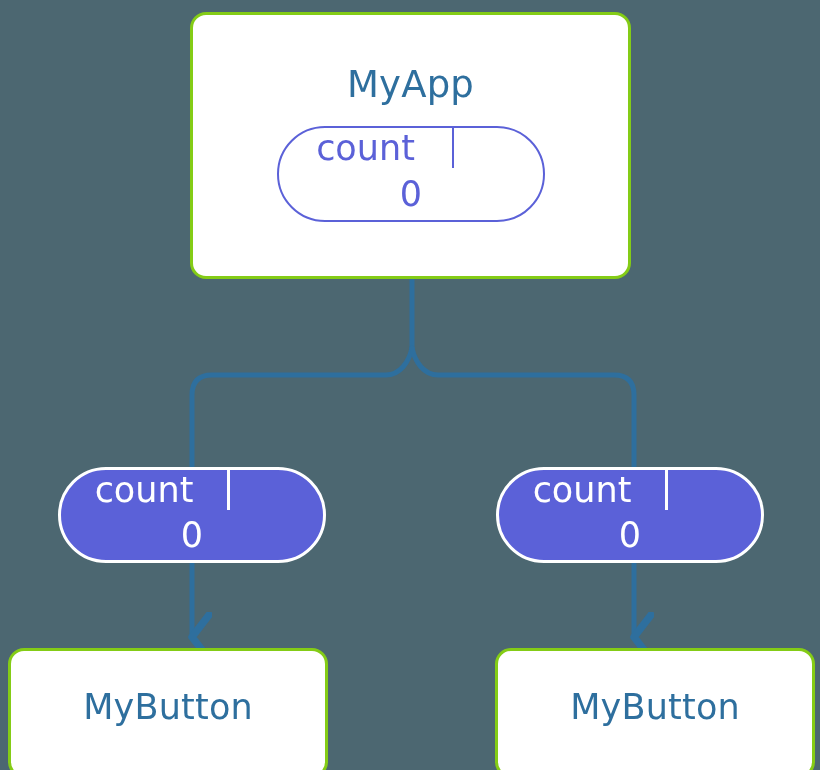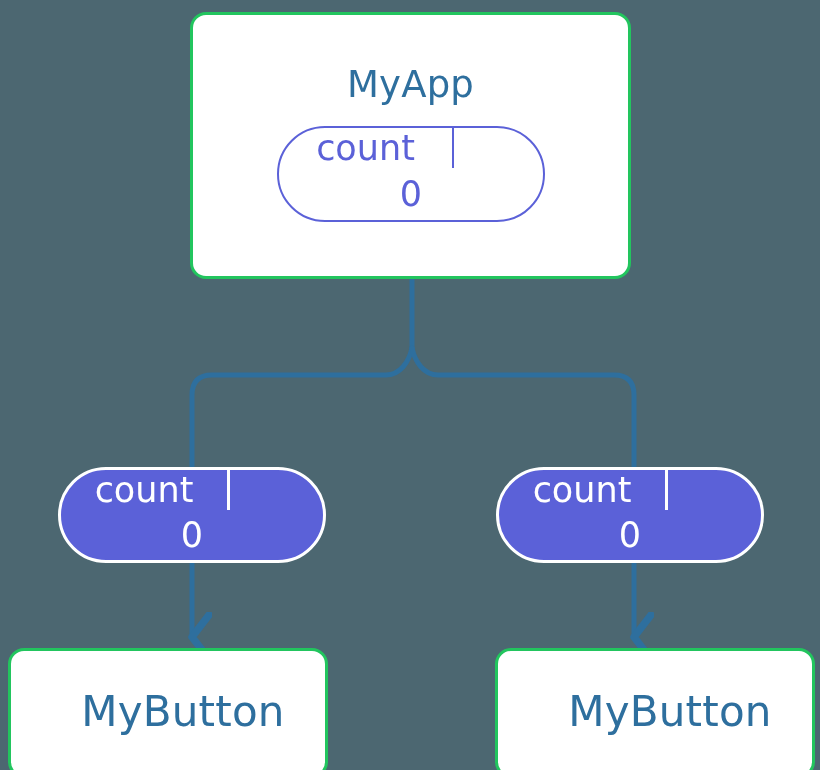--- a/index.html
+++ b/index.html
@@ -21,21 +21,21 @@
     left: 0; top: 0;
     width: 820px;
     height: 770px;
     pointer-events: none;
   }
   
   .comp-box {
     position: absolute;
     box-sizing: border-box;
     background: #ffffff;
-    border: 3px solid #22c55e;
+    border: 3px solid #84cc16;
     border-radius: 16px;
   }
   .comp-title {
     position: absolute;
     left: 0;
     width: 100%;
     text-align: center;
     color: #2e6f9e;
     font-weight: 400;
     letter-spacing: 0.2px;
@@ -58,22 +58,21 @@
     height: 130px;
   }
   #btn-box-right {
     left: 495px;
     top: 648px;
     width: 320px;
     height: 130px;
   }
   .btn-box .comp-title {
     top: 36px;
-    font-size: 42px;
-    margin-left: 15px;
+    font-size: 35px;
   }
   
   .pill {
     position: absolute;
     box-sizing: border-box;
     display: flex;
     align-items: stretch;
     border-radius: 999px;
     overflow: hidden;
     flex-direction: column;

